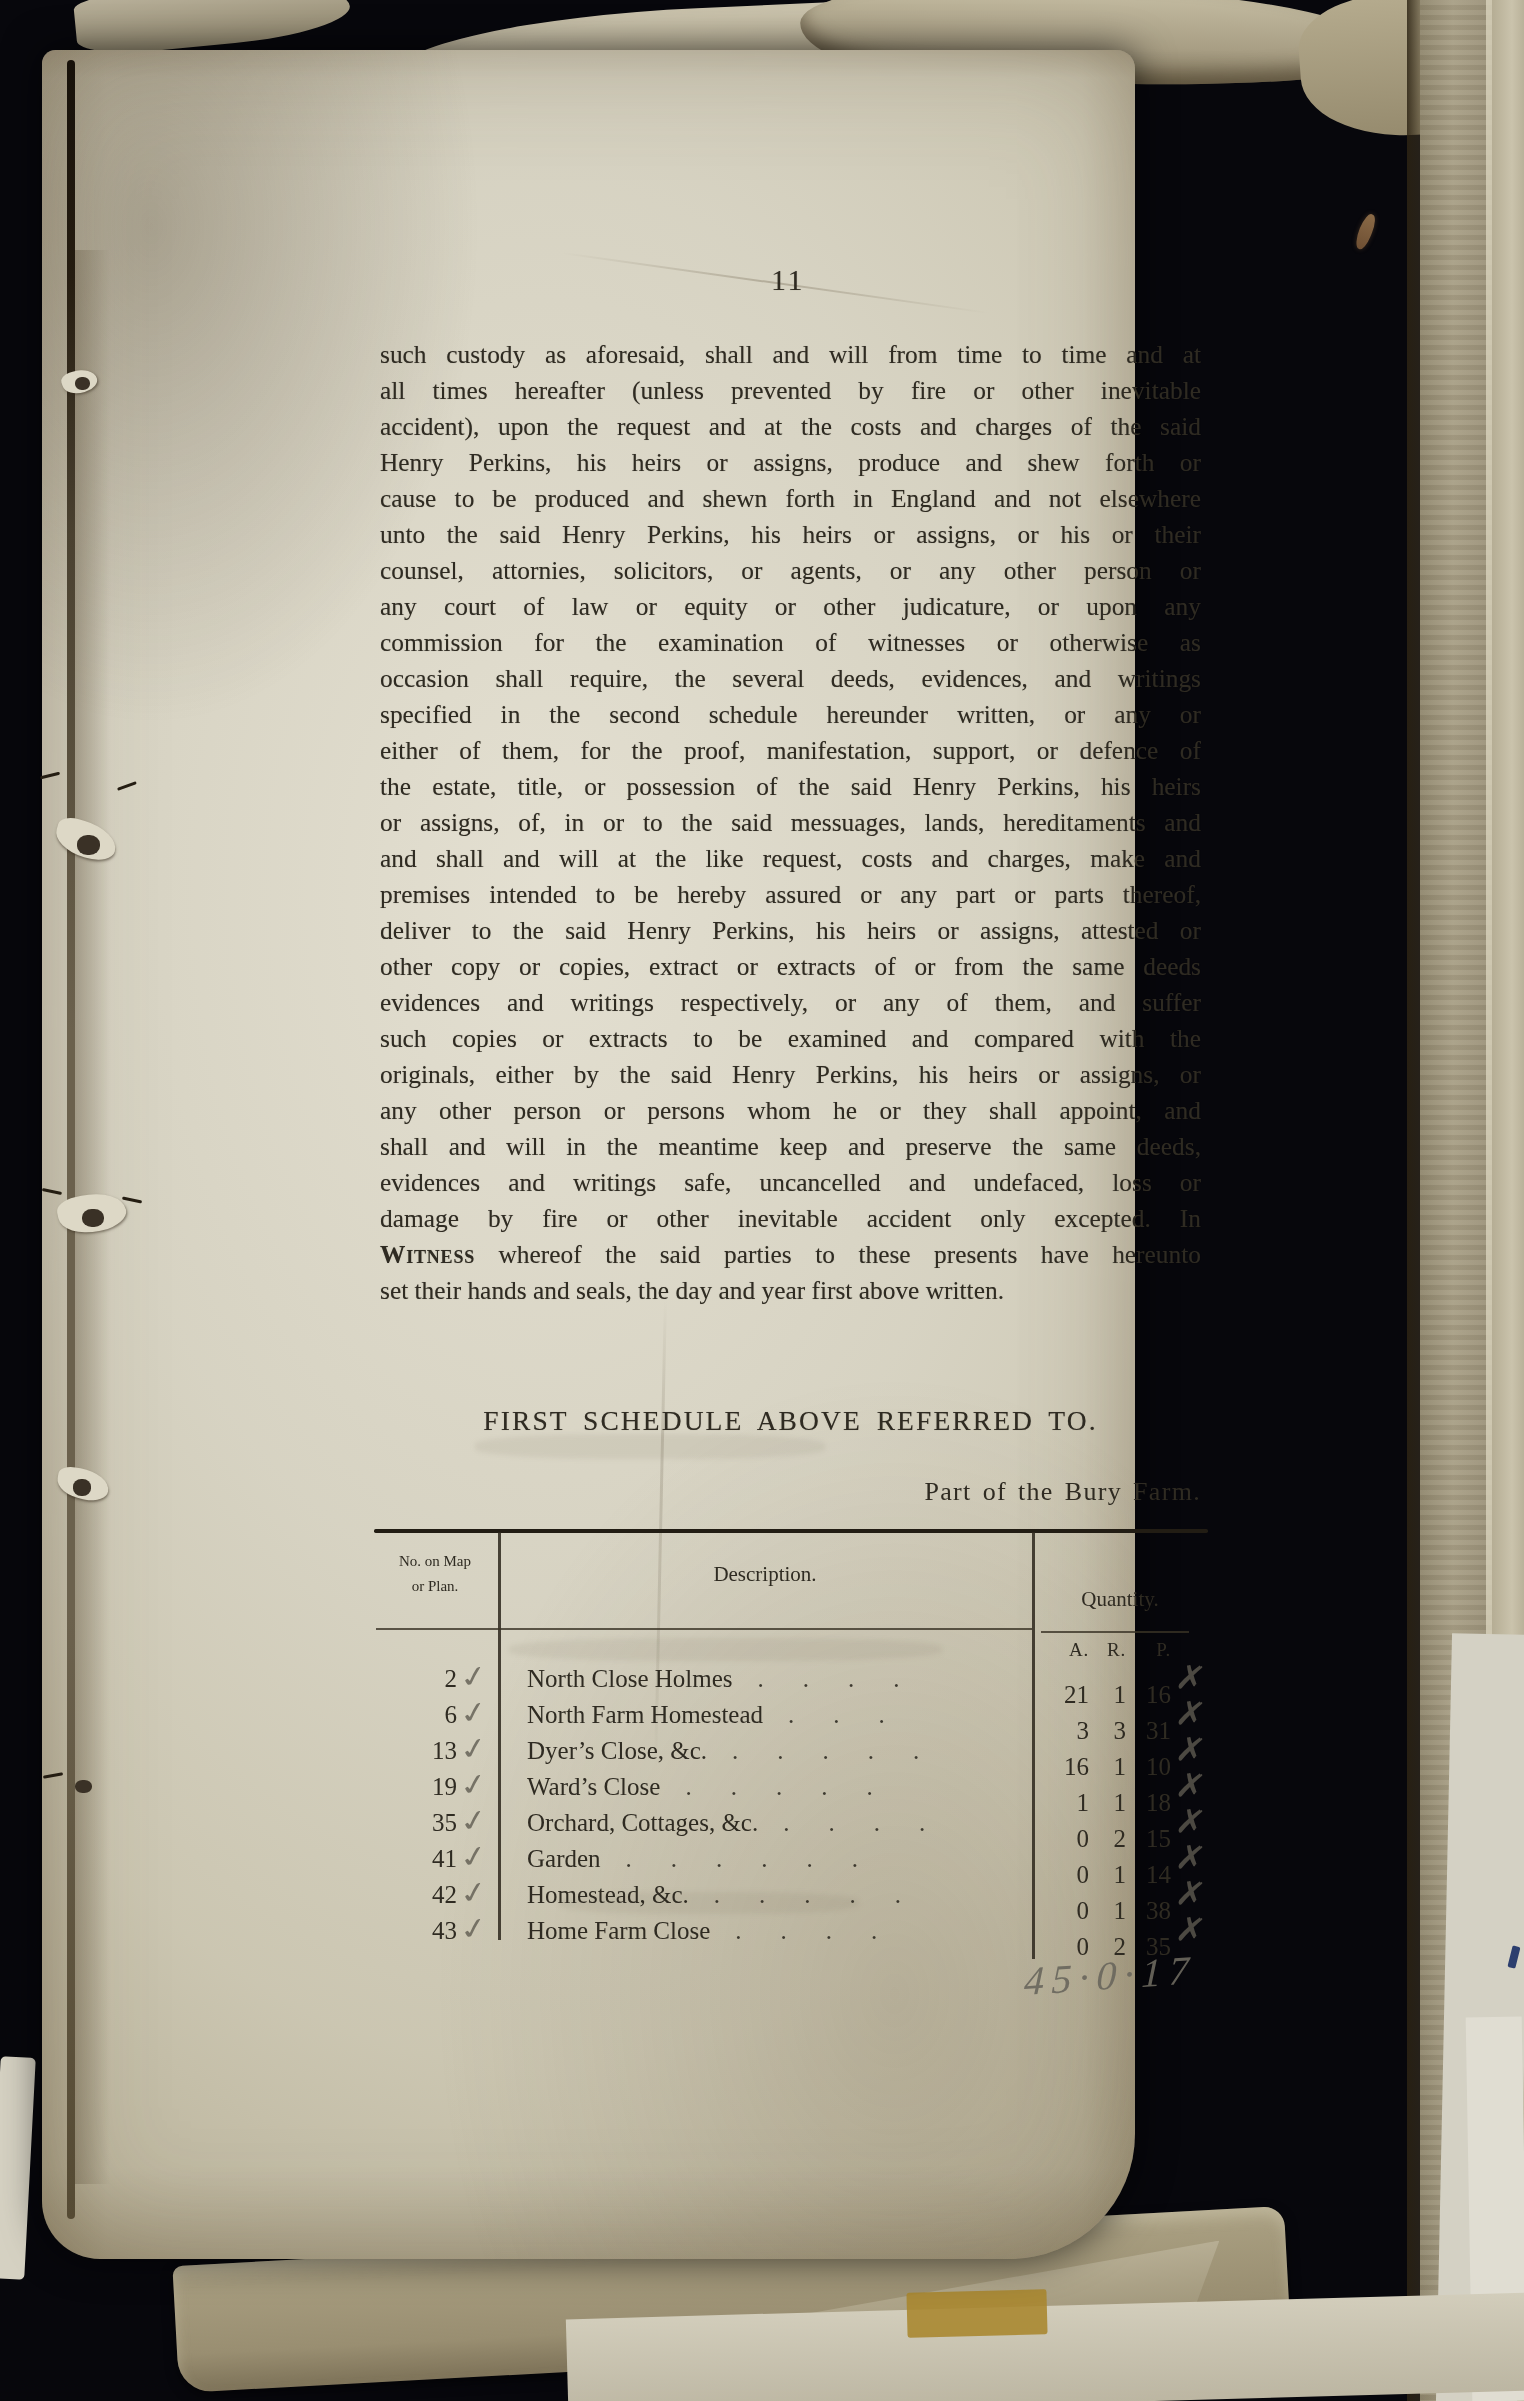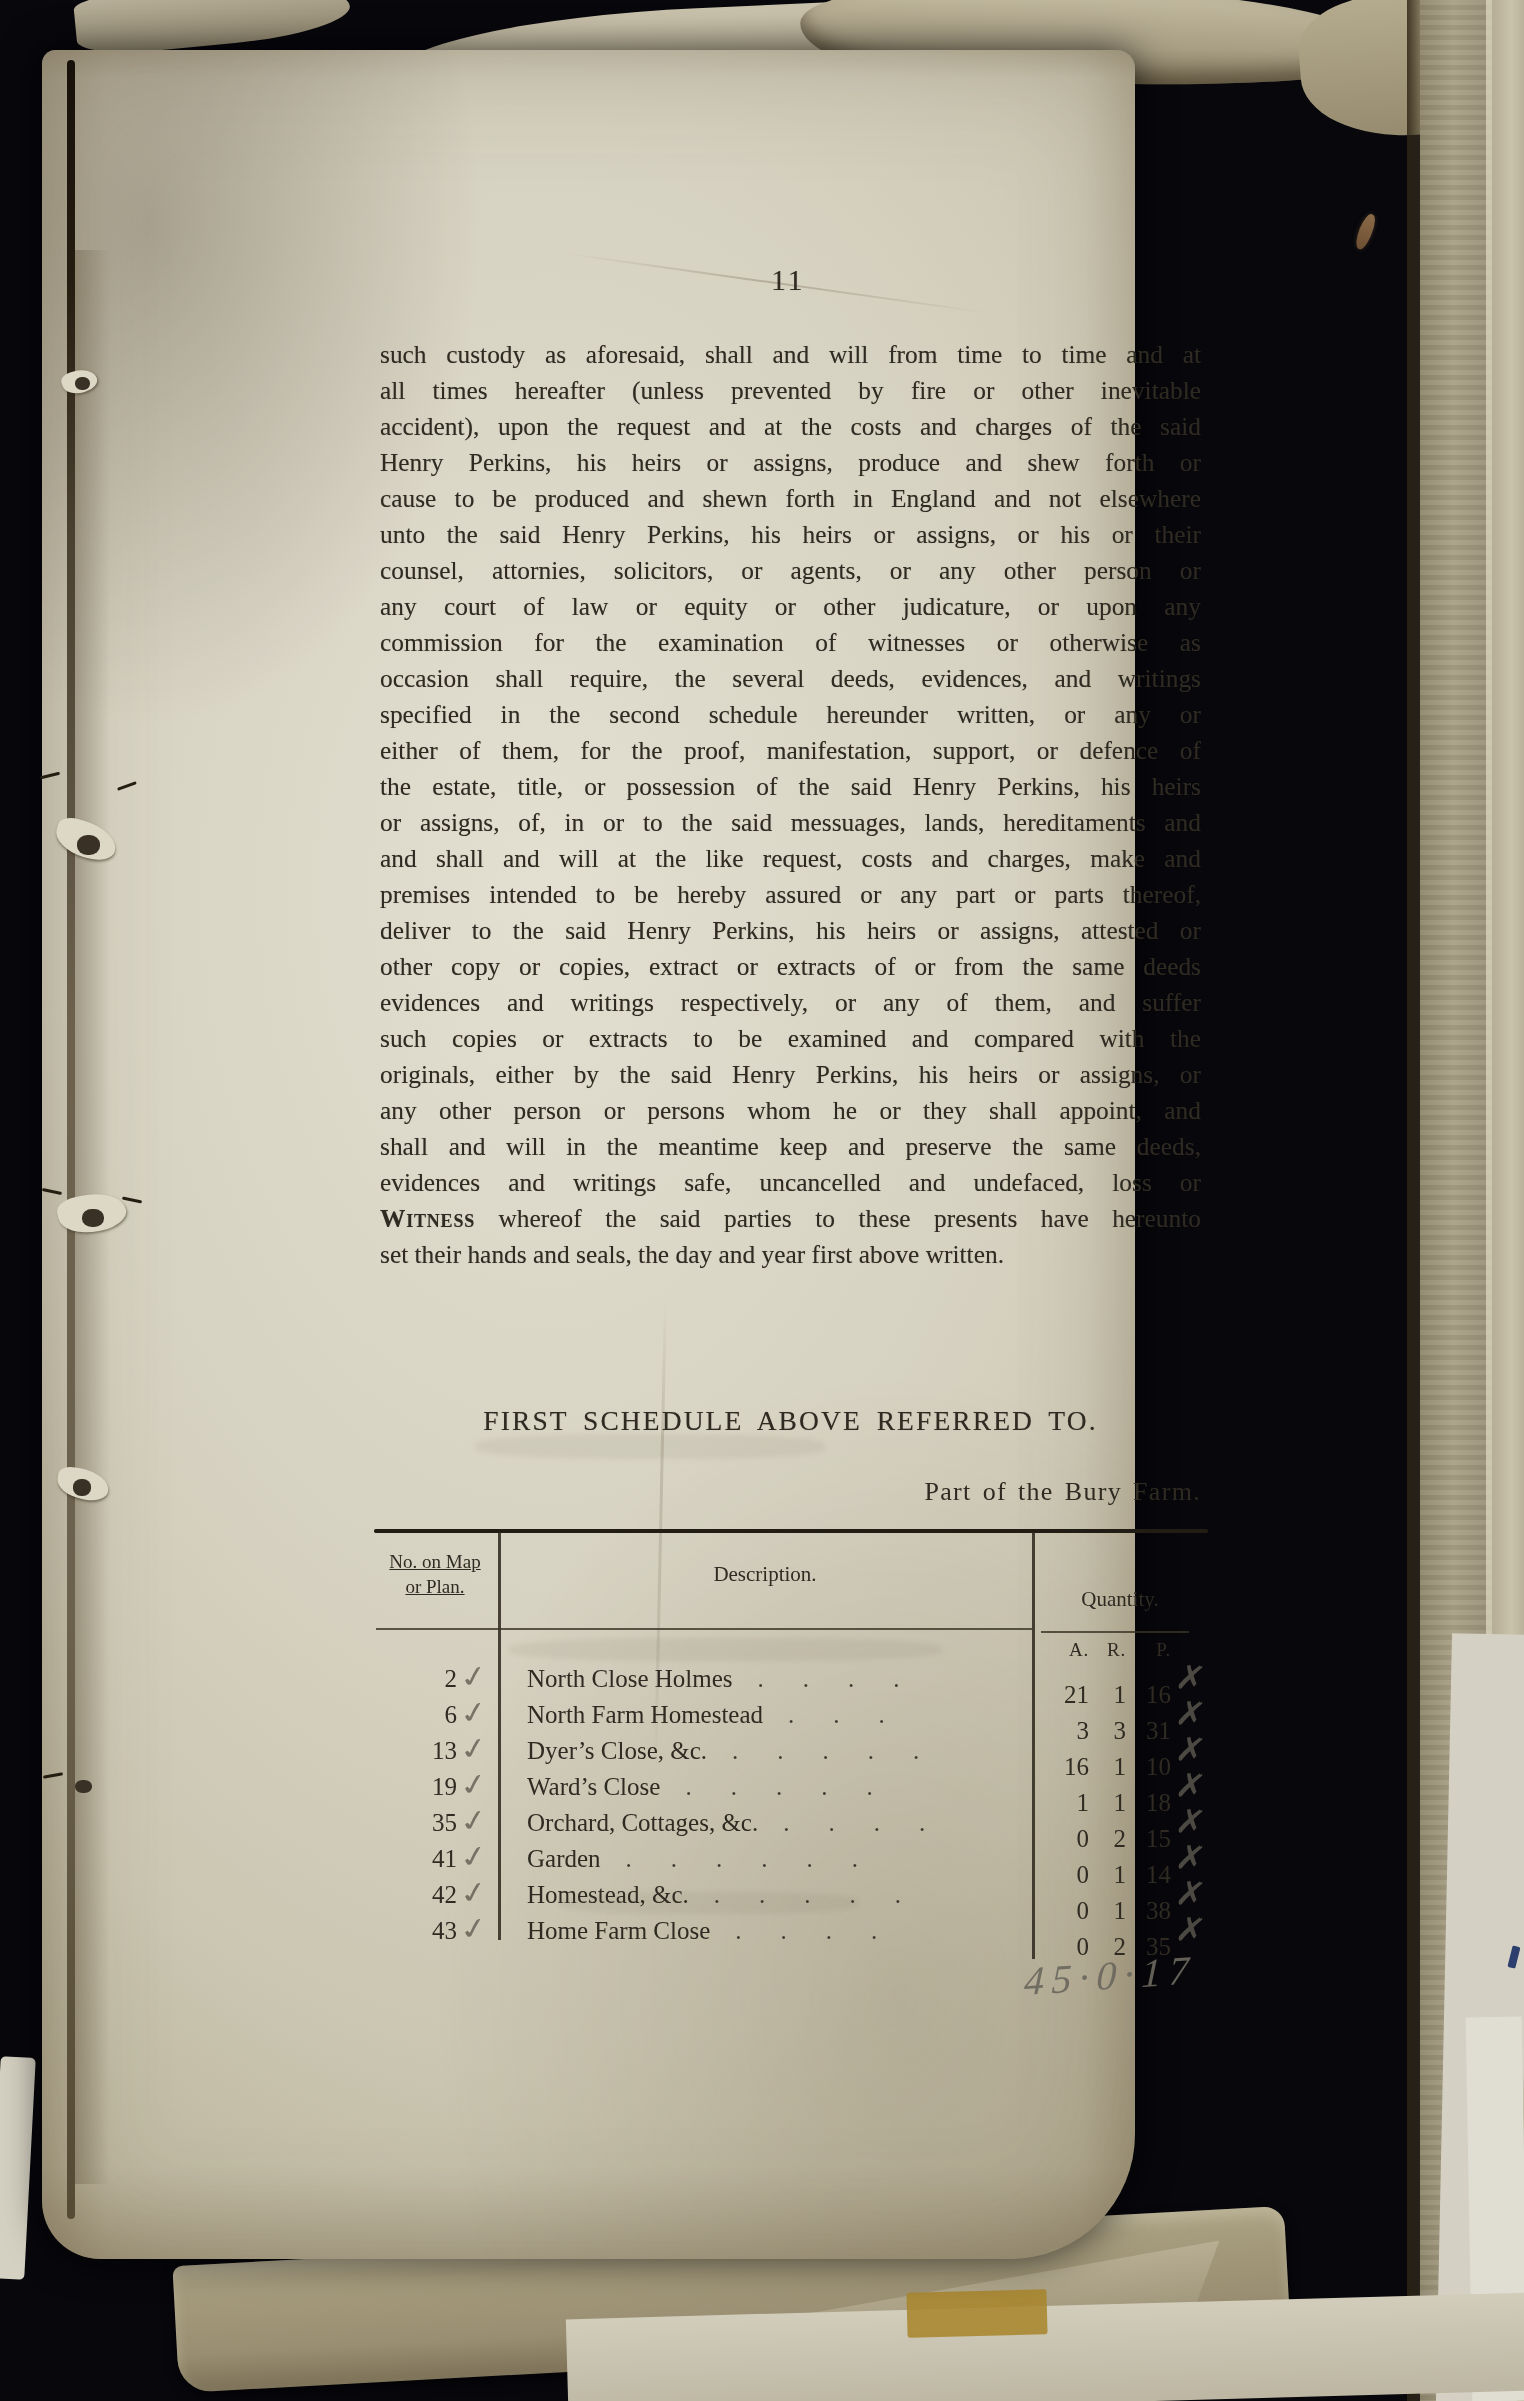--- a/index.html
+++ b/index.html
@@ -66,21 +66,21 @@
   .bodyline.last{text-align-last:left;white-space:normal;}
   .sc{font-variant:small-caps;letter-spacing:0.8px;font-weight:bold;}
   .sched-head{position:absolute;left:338px;top:1355px;width:821px;text-align:center;font-size:27.5px;letter-spacing:2.1px;word-spacing:5.8px;text-shadow:0 0 0.8px rgba(47,43,34,.4);}
   .sched-sub{position:absolute;left:338px;top:1427px;width:821px;text-align:right;font-size:26px;letter-spacing:1.3px;word-spacing:3.3px;}
   
   .tbl{position:absolute;left:332px;top:1479px;width:834px;}
   .rule-top{position:absolute;left:0;top:0;width:834px;height:4.2px;background:#221d14;border-radius:1.7px;}
   .vline{position:absolute;width:2.5px;background:rgba(45,39,28,.85);}
   .v1{left:124px;top:3.3px;height:408px;}
   .v2{left:658px;top:3.3px;height:427px;}
-  .h-col1{position:absolute;left:0;top:20px;width:122px;text-align:center;font-size:19px;line-height:25px;text-decoration:underline;}
+  .h-col1{position:absolute;left:0;top:20px;width:122px;text-align:center;font-size:15px;line-height:25px;}
   .h-col2{position:absolute;left:127px;top:33px;width:528px;text-align:center;font-size:21px;}
   .h-col3{position:absolute;left:660px;top:37px;width:172px;text-align:center;font-size:21px;margin-top:21px;}
   .hrule{position:absolute;height:1.7px;background:rgba(58,51,38,.8);}
   .hr1{left:1.7px;top:99px;width:656px;}
   .hr2{left:667px;top:102px;width:148px;}
   .units{position:absolute;left:667px;top:110px;width:130px;display:flex;font-size:19px;letter-spacing:0.8px;}
   .units span{display:block;text-align:right;}
   .u-a{width:48px;}.u-r{width:37px;}.u-p{width:45px;}
   .rows{position:absolute;left:0;top:136px;width:834px;}
   .row{position:relative;height:36px;font-size:25px;}
@@ -150,20 +150,21 @@
         <div class="bodyline">and shall and will at the like request, costs and charges, make and</div>
         <div class="bodyline">premises intended to be hereby assured or any part or parts thereof,</div>
         <div class="bodyline">deliver to the said Henry Perkins, his heirs or assigns, attested or</div>
         <div class="bodyline">other copy or copies, extract or extracts of or from the same deeds</div>
         <div class="bodyline">evidences and writings respectively, or any of them, and suffer</div>
         <div class="bodyline">such copies or extracts to be examined and compared with the</div>
         <div class="bodyline">originals, either by the said Henry Perkins, his heirs or assigns, or</div>
         <div class="bodyline">any other person or persons whom he or they shall appoint, and</div>
         <div class="bodyline">shall and will in the meantime keep and preserve the same deeds,</div>
         <div class="bodyline">evidences and writings safe, uncancelled and undefaced, loss or</div>
+        <div class="bodyline">damage by fire or other inevitable accident only excepted.  In</div>
         <div class="bodyline"><span class="sc">Witness</span><span> whereof the said parties to these presents have hereunto</span></div>
         <div class="bodyline last">set their hands and seals, the day and year first above written.</div>
       </div>
 
       <div class="sched-head">FIRST SCHEDULE ABOVE REFERRED TO.</div>
       <div class="sched-sub">Part of the Bury Farm.</div>
 
       <div class="tbl">
         <div class="rule-top"></div>
         <div class="vline v1"></div>

